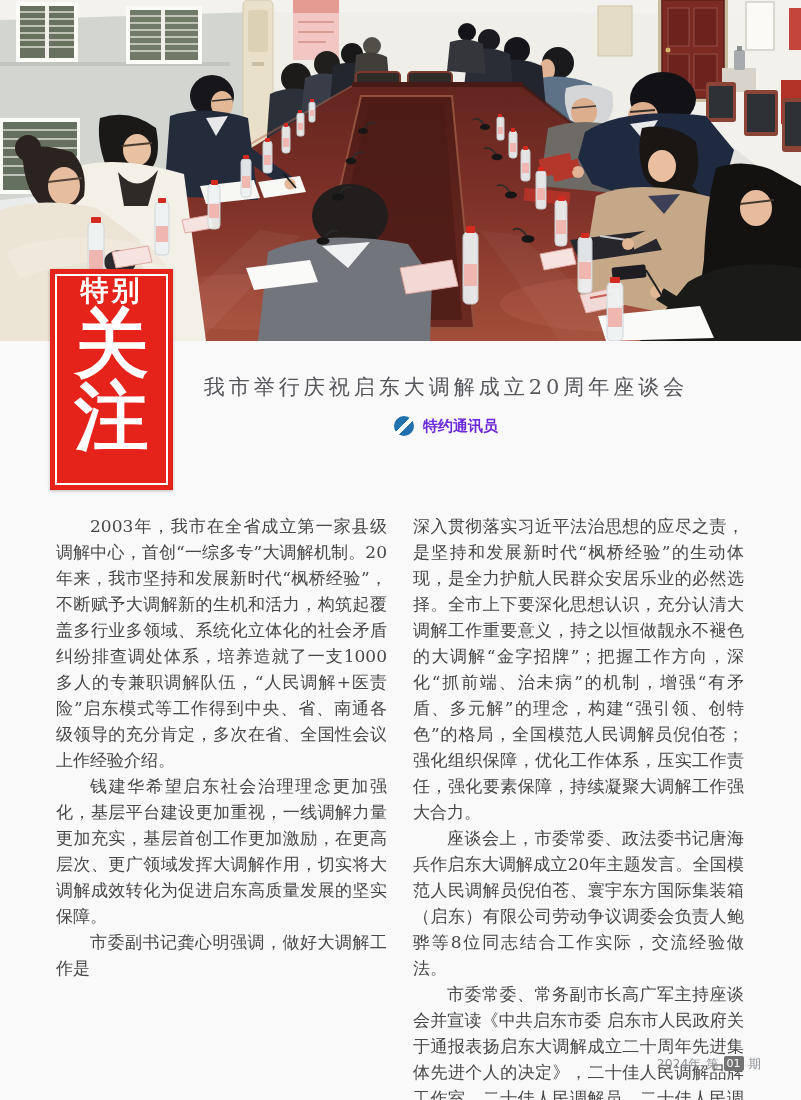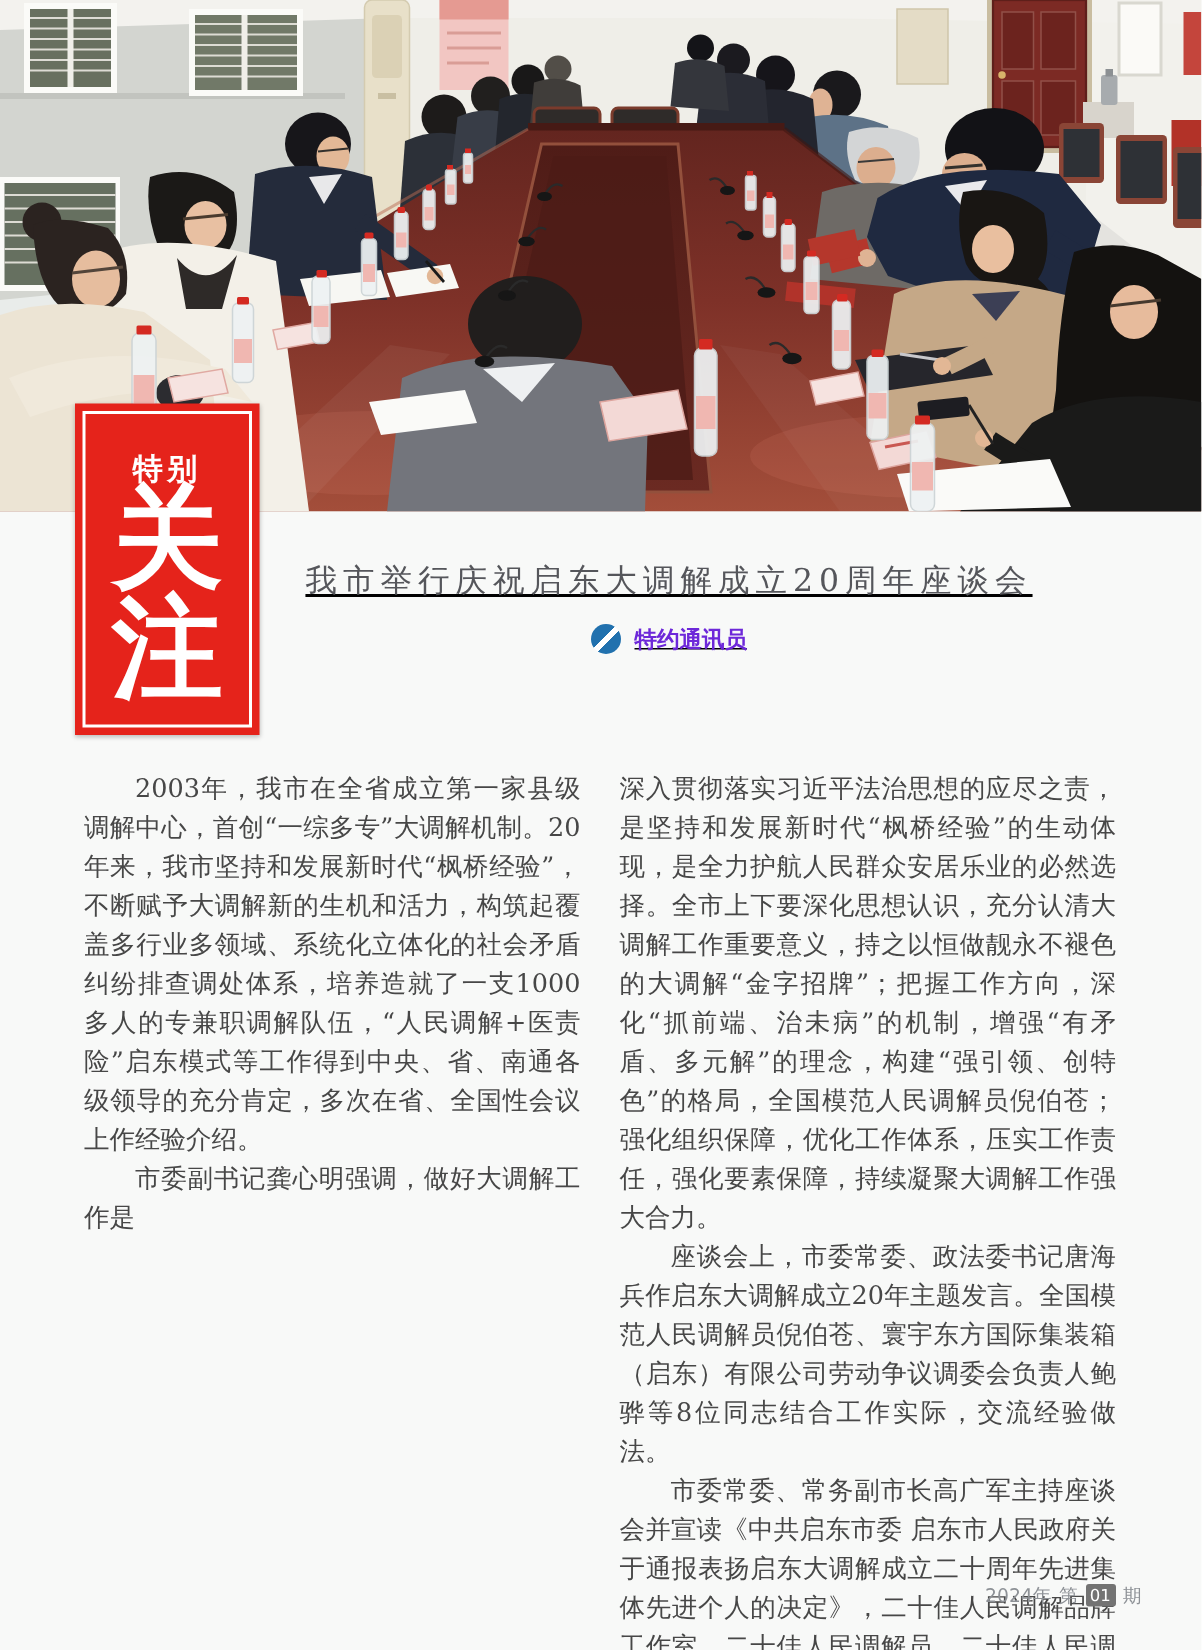--- a/index.html
+++ b/index.html
@@ -15,25 +15,25 @@
   .banner {
     position:absolute; left:50px; top:269px; width:123px; height:221px;
     background:#e5231b; padding:5px; box-sizing:border-box;
     box-shadow:0 1px 3px rgba(0,0,0,.25);
   }
   .banner-inner {
     border:2px solid #ffffff; height:100%; box-sizing:border-box;
     display:flex; flex-direction:column; align-items:center;
     color:#ffffff; font-family:"DejaVu Sans","Liberation Sans",sans-serif; font-weight:bold;
   }
-  .banner-small { font-size:20px; letter-spacing:3px; margin-top:25px; line-height:1.1; white-space:nowrap; }
+  .banner-small { font-size:28px; letter-spacing:3px; margin-top:0; line-height:1.1; white-space:nowrap; }
   .banner-big   { font-size:74px; line-height:0.99; font-weight:bold; }
 
   
-  .headline { position:absolute; top:373px; left:150px; width:592px; text-align:center;text-decoration:underline; }
+  .headline { position:absolute; top:373px; left:150px; width:592px; text-align:center; }
   .kicker { font-size:21px; color:#55565b; letter-spacing:4px; white-space:nowrap; }
   .title  { margin-top:9px; font-size:34px; font-weight:bold; color:#46505a; letter-spacing:2px; white-space:nowrap; }
   .byline { margin-top:15px; display:flex; justify-content:center; align-items:center; gap:9px; }
   .byline-icon {
     width:20px; height:20px; border-radius:50%;
     background:#2171ae;
     background-image:linear-gradient(135deg, rgba(0,0,0,0) 44%, #ffffff 44%, #ffffff 58%, rgba(0,0,0,0) 58%);
   }
   .byline-text { font-size:15px; font-weight:bold; color:#6d28d9; font-family:"DejaVu Sans","Liberation Sans",sans-serif; }
 
@@ -407,20 +407,21 @@
     <div class="kicker">我市举行庆祝启东大调解成立20周年座谈会</div>
     <div class="byline">
       <span class="byline-icon"></span>
       <span class="byline-text">特约通讯员</span>
     </div>
   </div>
 
   <div class="columns">
     <div class="col">
       <p>2003年，我市在全省成立第一家县级调解中心，首创“一综多专”大调解机制。20年来，我市坚持和发展新时代“枫桥经验”，不断赋予大调解新的生机和活力，构筑起覆盖多行业多领域、系统化立体化的社会矛盾纠纷排查调处体系，培养造就了一支1000多人的专兼职调解队伍，“人民调解+医责险”启东模式等工作得到中央、省、南通各级领导的充分肯定，多次在省、全国性会议上作经验介绍。</p>
+      <p>钱建华希望启东社会治理理念更加强化，基层平台建设更加重视，一线调解力量更加充实，基层首创工作更加激励，在更高层次、更广领域发挥大调解作用，切实将大调解成效转化为促进启东高质量发展的坚实保障。</p>
       <p>市委副书记龚心明强调，做好大调解工作是</p>
     </div>
     <div class="col">
       <p class="cont">深入贯彻落实习近平法治思想的应尽之责，是坚持和发展新时代“枫桥经验”的生动体现，是全力护航人民群众安居乐业的必然选择。全市上下要深化思想认识，充分认清大调解工作重要意义，持之以恒做靓永不褪色的大调解“金字招牌”；把握工作方向，深化“抓前端、治未病”的机制，增强“有矛盾、多元解”的理念，构建“强引领、创特色”的格局，全国模范人民调解员倪伯苍；强化组织保障，优化工作体系，压实工作责任，强化要素保障，持续凝聚大调解工作强大合力。</p>
       <p>座谈会上，市委常委、政法委书记唐海兵作启东大调解成立20年主题发言。全国模范人民调解员倪伯苍、寰宇东方国际集装箱（启东）有限公司劳动争议调委会负责人鲍骅等8位同志结合工作实际，交流经验做法。</p>
       <p><span>市委常委、常务副市长高广军主持座谈会并宣读《中共启东市委 启东市人民政府关于通报表扬启东大调解成立二十周年先进集体先进个人的决定》，二十佳人民调解品牌工作室、二十佳人民调解员、二十佳人民调解委员会受到表彰。与会人员还观看了专题片《二十年“磨剑”筑牢平安基石》。</span></p>
     </div>
   </div>
 
   <div class="footer">

